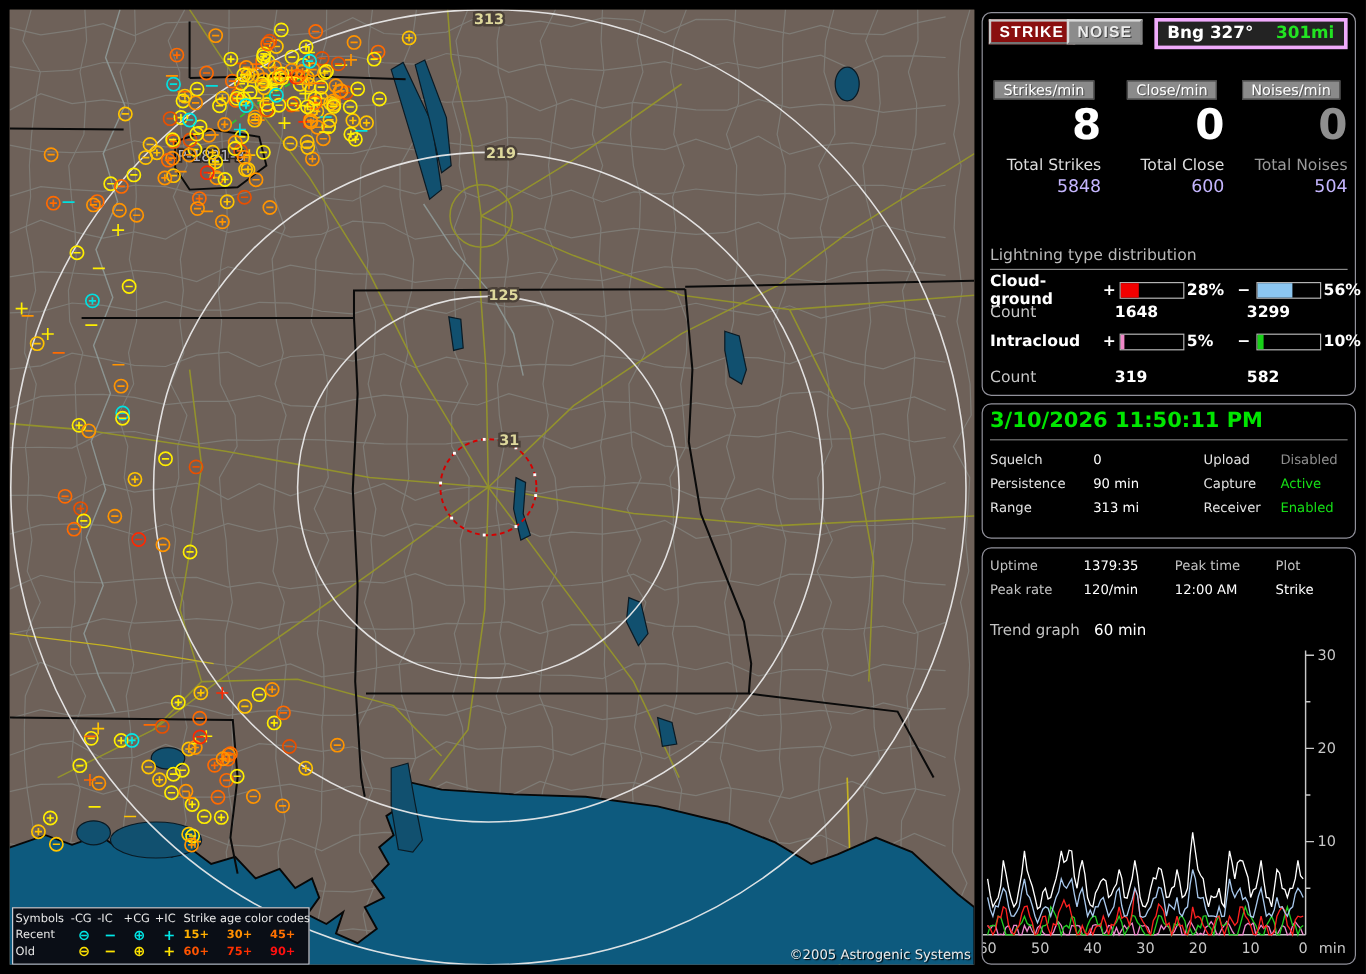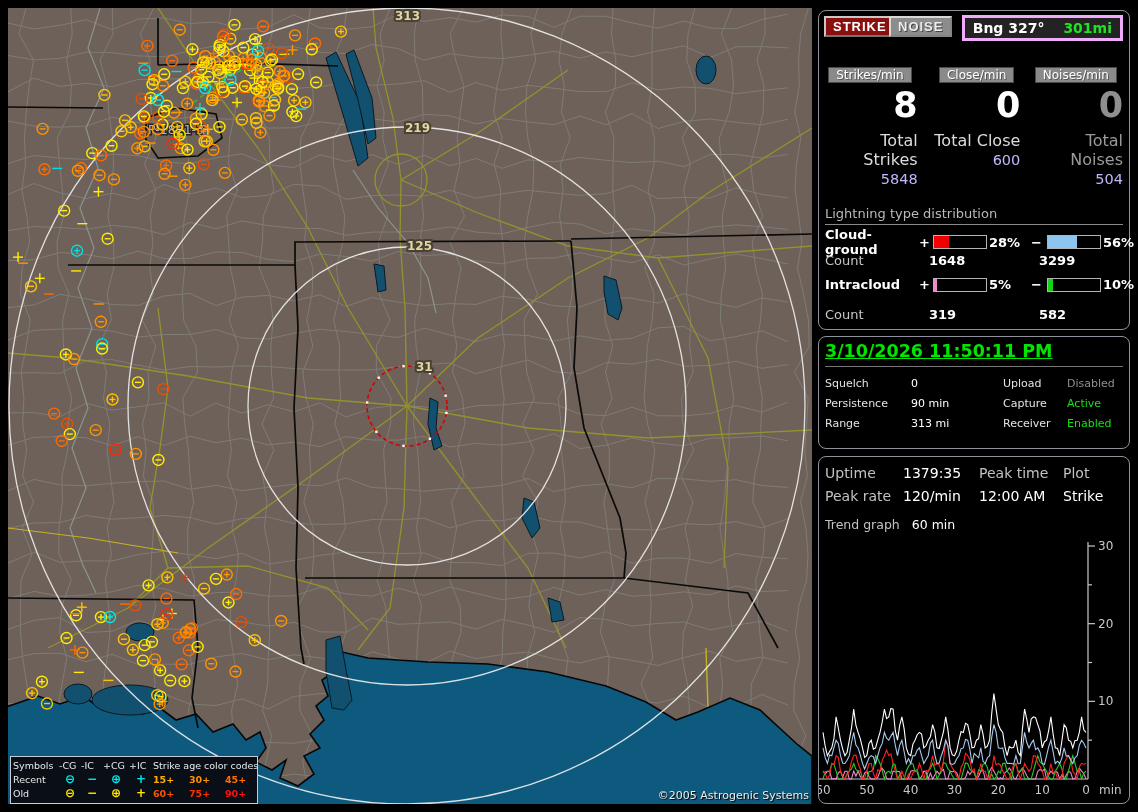--- a/index.html
+++ b/index.html
@@ -33,41 +33,41 @@
   .bng-box{position:absolute;right:6px;top:4px;background:#232323;border:3px solid #f0abfc;
            padding:2px 8px;font-size:14px;font-weight:bold;}
   .bng-box .dist{color:#22e322;margin-left:14px;}
   .statcols{position:absolute;left:4px;top:56px;width:300px;display:grid;grid-template-columns:1fr 1fr 1fr;
             column-gap:8px;}
   .statcol{text-align:right;}
   .chip{display:inline-block;background:#8a8a8a;color:#fff;border:1px solid #4a4a4a;
         padding:0px 7px;font-size:12px;margin-right:6px;text-shadow:1px 1px #555;}
   .bigno{font-size:35px;font-weight:bold;line-height:40px;margin-top:2px;}
   .dimno{color:#8f8f8f;}
-  .totlabel{margin-top:6px;font-size:16px;color:#dcdcdc;text-align:right;}
+  .totlabel{margin-top:6px;font-size:13px;color:#dcdcdc;text-align:right;}
   .totlabel.dim{color:#9a9a9a;}
   .totval{font-size:14.5px;color:#c4b5fd;margin-top:2px;}
   .dist-title{position:absolute;left:6px;top:195px;width:298px;color:#b9b9b9;
               border-bottom:1px solid #8a8a8a;padding-bottom:3px;font-size:13px;}
   .dist-row{position:absolute;left:6px;width:300px;display:grid;
             grid-template-columns:94px 14px 56px 42px 16px 56px 1fr;align-items:center;font-weight:bold;font-size:13px;}
   .dist-row .bar{width:52px;height:12px;border:1px solid #b4b4b4;background:#000;}
   .dist-row .bar>div{height:100%;}
   .count-row{position:absolute;left:6px;width:300px;display:grid;grid-template-columns:104px 110px 1fr;font-size:13px;}
   .count-row .cl{color:#c6c6c6;}
   .count-row .cv{font-weight:bold;}
   .datetime{position:absolute;left:6px;top:4px;width:298px;color:#00e600;font-size:17.5px;font-weight:bold;
-            border-bottom:1px solid #777;padding-bottom:5px;text-decoration:underline;}
+            border-bottom:1px solid #777;padding-bottom:5px;}
   .p2grid{position:absolute;left:6px;top:40px;width:300px;display:grid;
           grid-template-columns:86px 92px 64px 1fr;row-gap:7px;font-size:11px;}
   .p2grid .lab{color:#e2e2e2;}
   .val-dim{color:#8f8f8f;}
   .val-green{color:#16e016;}
   .p3grid{position:absolute;left:6px;top:8px;width:300px;display:grid;
-          grid-template-columns:78px 76px 84px 1fr;row-gap:7px;font-size:14px;}
+          grid-template-columns:78px 76px 84px 1fr;row-gap:7px;font-size:11px;}
   .p3grid .lab{color:#c2c2c2;}
   .trendline{position:absolute;left:6px;top:60px;font-size:12.5px;}
   .trendline .lab{color:#c2c2c2;}
   .trendline .val{color:#fff;margin-left:8px;margin-top:44px;}
   #trend-svg{position:absolute;left:0;top:0;}
 </style>
 </head>
 <body>
 
 <div class="screen">

